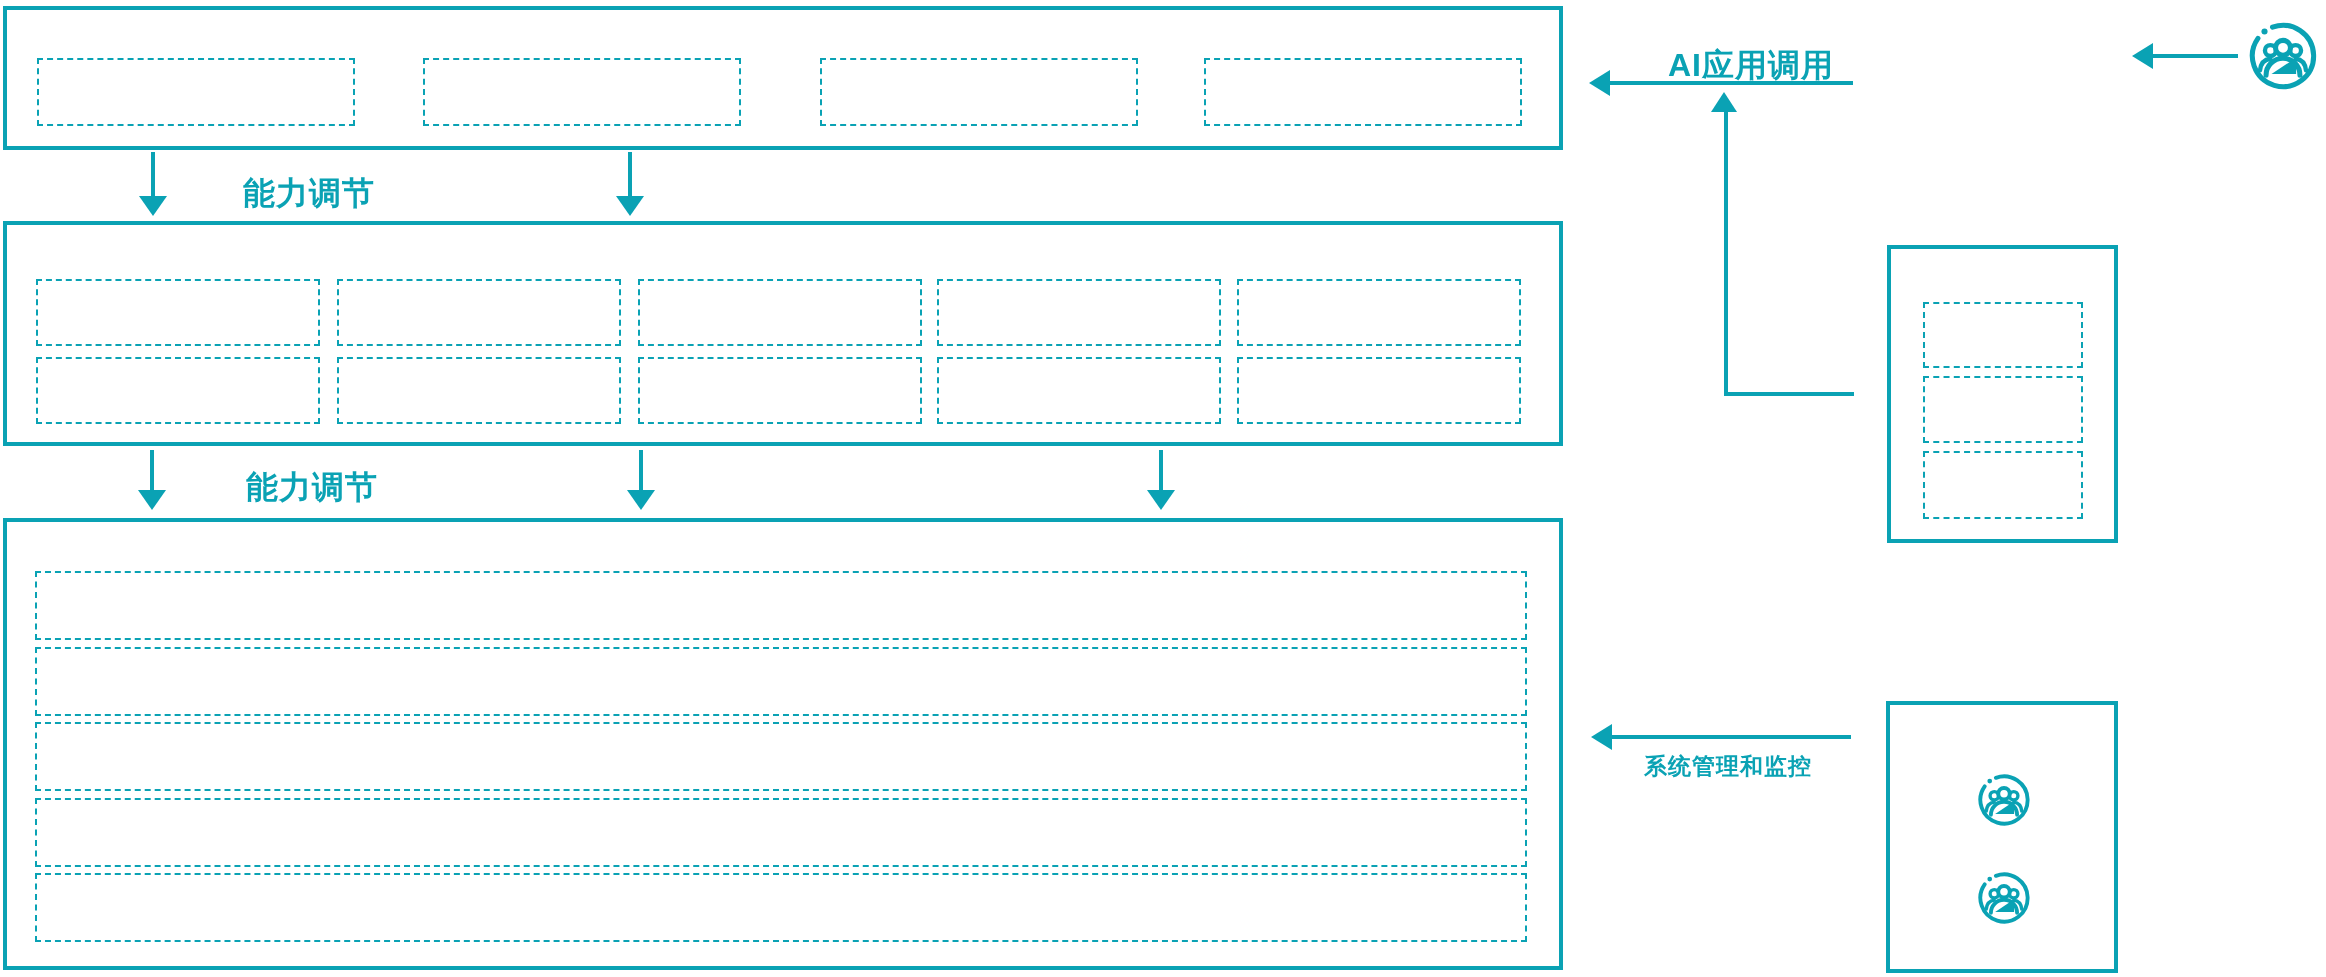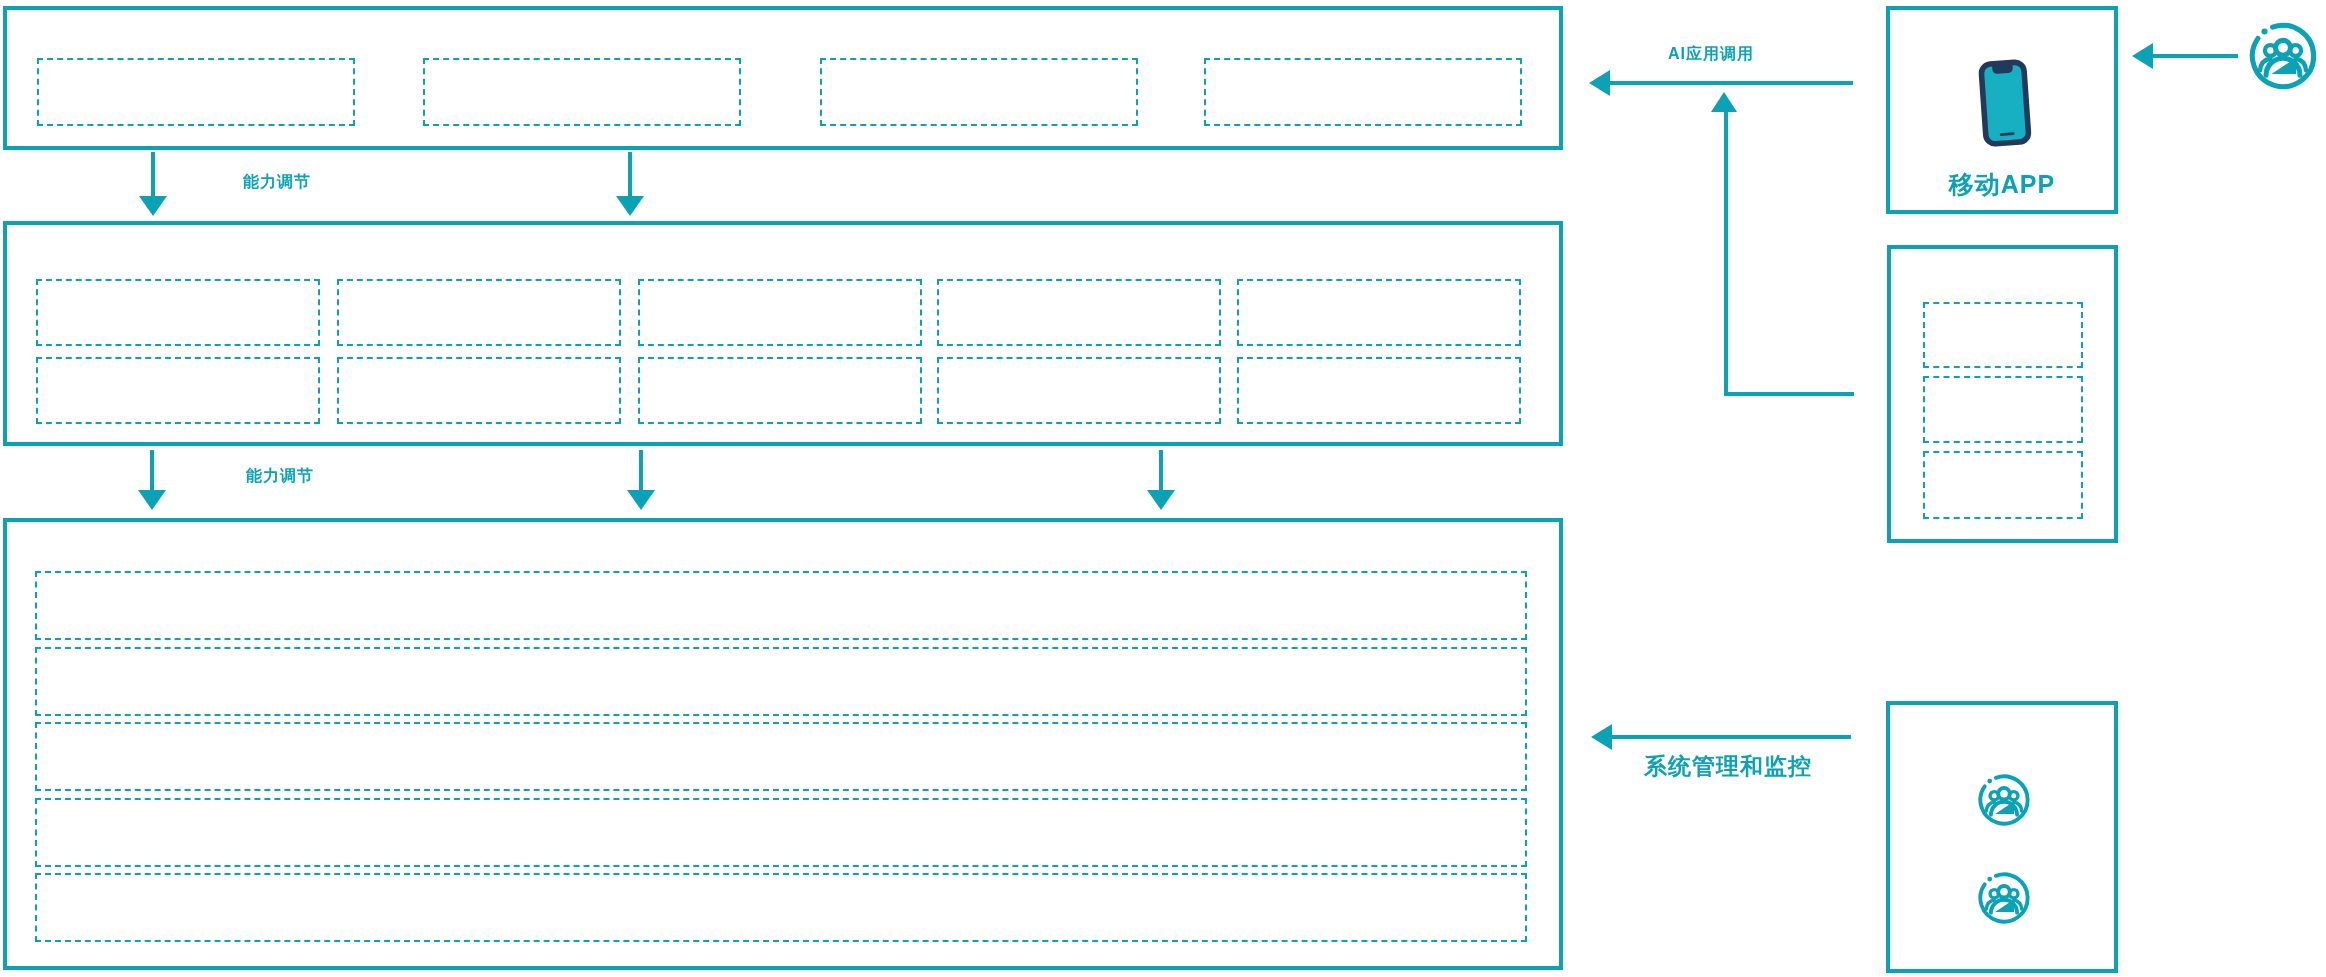--- a/index.html
+++ b/index.html
@@ -31,21 +31,21 @@
   }
   .hline,.vline{position:absolute;background:var(--accent);}
   .arrow-head{position:absolute;width:0;height:0;}
   .head-down{border-left:14px solid transparent;border-right:14px solid transparent;border-top:20px solid var(--accent);}
   .head-left{border-top:13px solid transparent;border-bottom:13px solid transparent;border-right:21px solid var(--accent);}
   .head-up{border-left:13px solid transparent;border-right:13px solid transparent;border-bottom:20px solid var(--accent);}
   .lbl{
     position:absolute;
     color:var(--accent);
     font-weight:bold;
-    font-size:16px;
+    font-size:32px;
     letter-spacing:1px;
     white-space:nowrap;
   }
   .mobile-label{
     position:absolute;
     left:0;right:0;
     text-align:center;
     color:var(--accent);
     font-weight:bold;
     font-size:25px;
@@ -106,30 +106,20 @@
   </div>
 
   <div class="hline" style="left:1609px;top:81px;width:244px;height:4px;"></div>
   <div class="arrow-head head-left" style="left:1589px;top:70px;"></div>
   <div class="lbl" style="left:1668px;top:44px;">AI应用调用</div>
 
   <div class="arrow-head head-up" style="left:1711px;top:92px;"></div>
   <div class="vline" style="left:1724px;top:110px;width:4px;height:284px;"></div>
   <div class="hline" style="left:1724px;top:392px;width:130px;height:4px;"></div>
 
-  <div class="solid-box" style="left:1886px;top:6px;width:232px;height:208px;">
-    <div class="phone-wrap" style="left:89px;top:48px;width:52px;height:92px;">
-      <svg width="52" height="92" viewBox="0 0 56 96">
-        <rect class="ph-body" x="5" y="4" width="46" height="86" rx="10"></rect>
-        <path class="ph-dark" d="M17 6 h22 v4 a5 5 0 0 1 -5 5 h-12 a5 5 0 0 1 -5 -5 z"></path>
-        <rect class="ph-dark" x="20" y="79" width="16" height="3" rx="1.5"></rect>
-      </svg>
-    </div>
-    <div class="mobile-label" style="top:158px;">移动APP</div>
-  </div>
 
   <div class="hline" style="left:2152px;top:54px;width:86px;height:4px;"></div>
   <div class="arrow-head head-left" style="left:2132px;top:43px;"></div>
 
   <div class="icon-wrap" style="left:2248px;top:21px;width:70px;height:70px;">
     <svg width="70" height="70" viewBox="0 0 64 64">
       <path class="gi" stroke-width="4.6" d="M22.4 5.7 A28 28 0 1 1 9.1 15.9"></path>
       <circle class="gi-fill" cx="15.1" cy="9.6" r="2.8"></circle>
       <circle class="gi" stroke-width="4" cx="20.5" cy="27" r="5"></circle>
       <circle class="gi" stroke-width="4" cx="43.5" cy="27" r="5"></circle>

